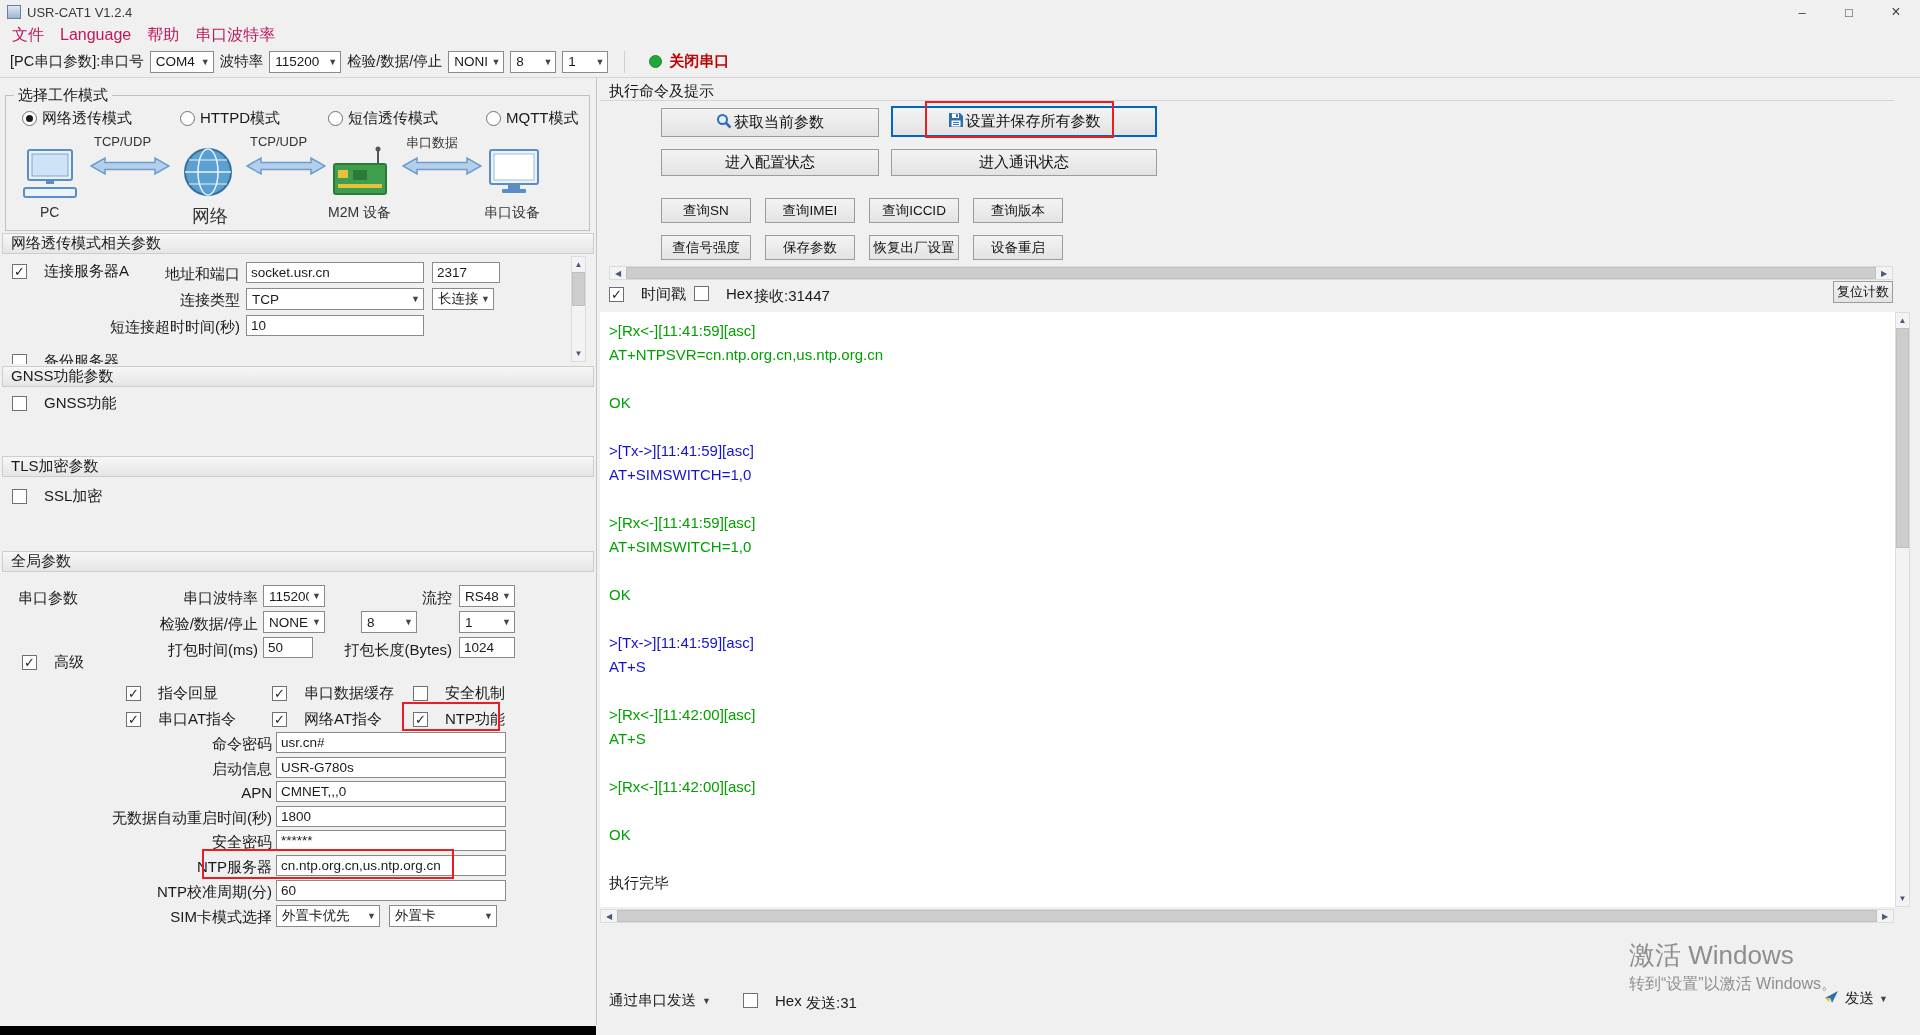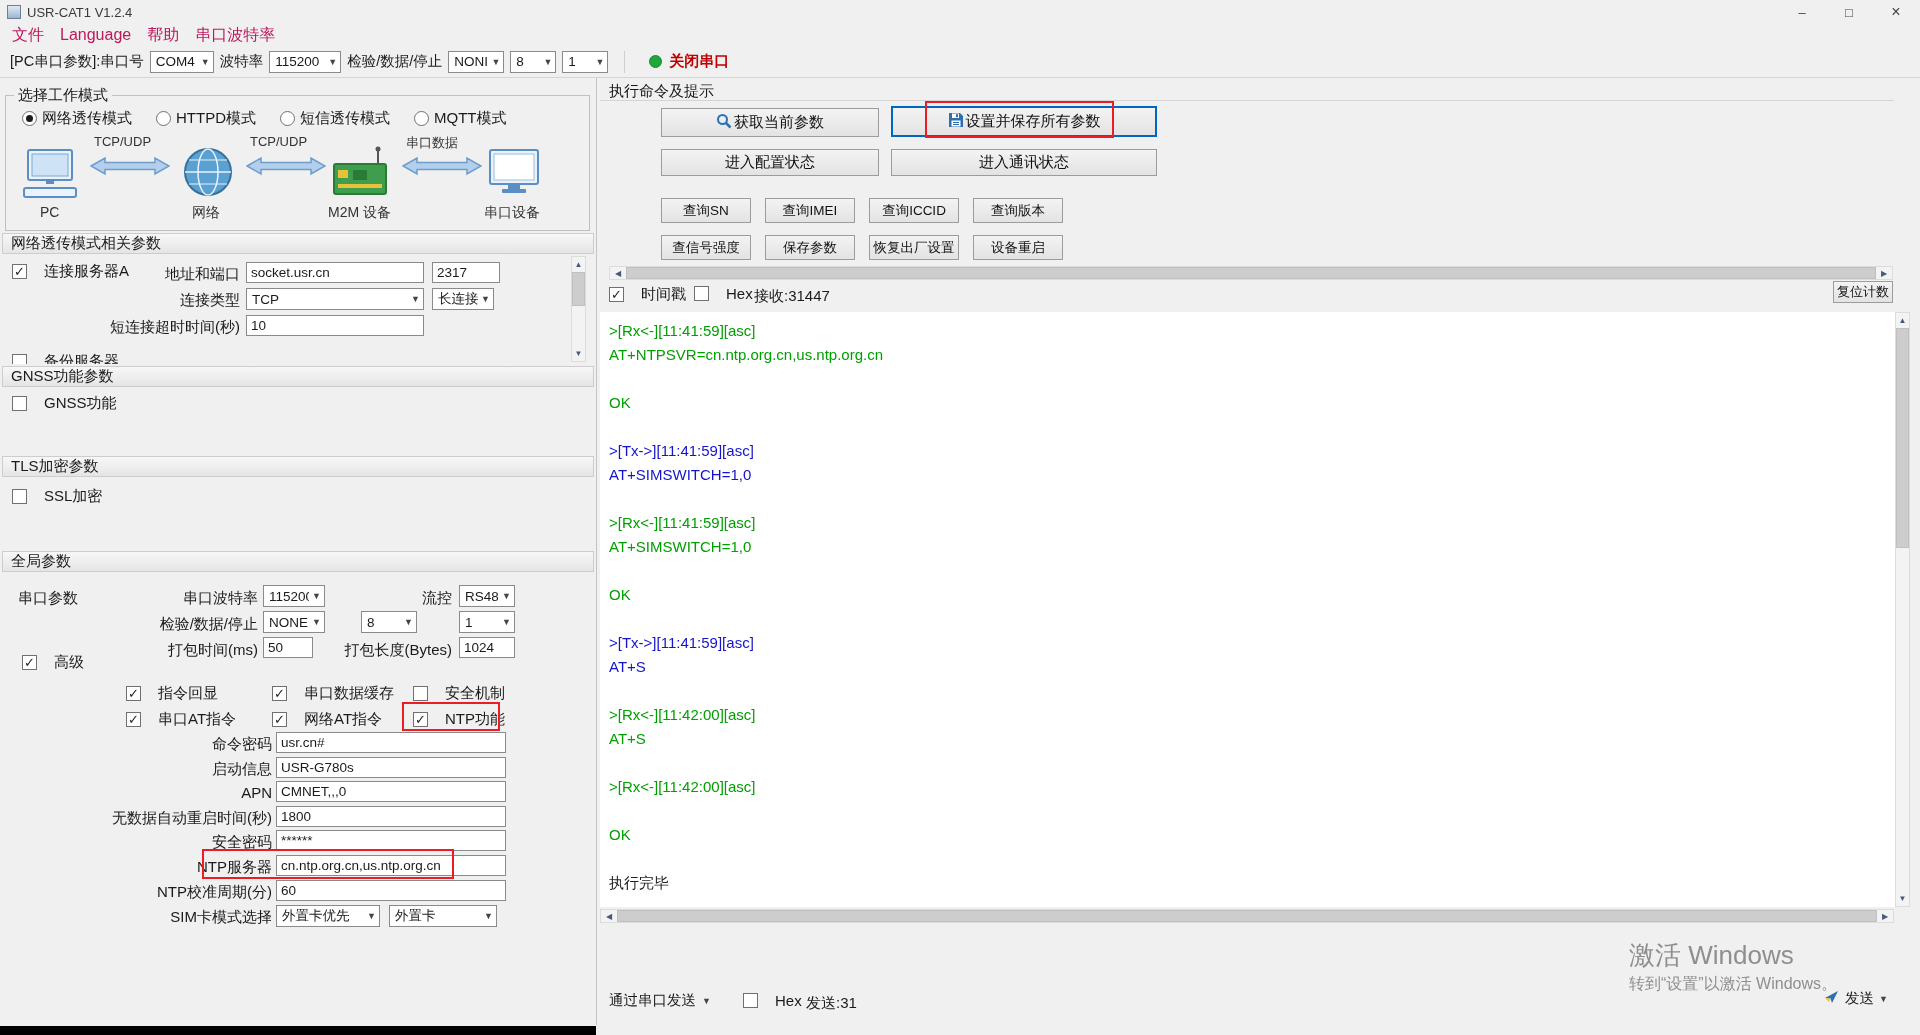--- a/index.html
+++ b/index.html
@@ -114,21 +114,21 @@
     <div class="closeport">
       <span class="gdot"></span>
       <span>关闭串口</span>
     </div>
   </div>
   <div class="hline" style="left:0;top:77px;width:1920px"></div>
   <div class="vline" style="left:596px;top:78px;height:947px"></div>
 
   <div class="groupbox" style="left:5px;top:95px;width:585px;height:136px">
     <span class="gb-title">选择工作模式</span>
-    <div style="position:absolute;left:16px;top:13px;display:flex;gap:24px">
+    <div style="position:absolute;left:16px;top:13px;display:flex;gap:48px">
       <span class="ritem">
           <span class="radio" data-checked="true"></span>
           <span>网络透传模式</span>
         </span>
       <span class="ritem">
           <span class="radio" data-checked="false"></span>
           <span>HTTPD模式</span>
         </span>
       <span class="ritem">
           <span class="radio" data-checked="false"></span>
@@ -173,21 +173,21 @@
     <span style="position:absolute;left:396px;top:60px"><svg width="80" height="20" viewBox="0 0 80 20">
           <polygon points="1,10 15,2 15,6.5 65,6.5 65,2 79,10 65,18 65,13.5 15,13.5 15,18" fill="#b3cfec" stroke="#6f9dcb" stroke-width="1.5"></polygon>
         </svg></span>
     <span style="position:absolute;left:482px;top:52px"><svg width="52" height="50" viewBox="0 0 52 50">
           <rect x="2" y="2" width="48" height="34" rx="2" fill="#eaf2fb" stroke="#5b8ec4" stroke-width="2"></rect>
           <rect x="6" y="6" width="40" height="26" fill="#ffffff" stroke="#9dbcdc"></rect>
           <rect x="20" y="36" width="12" height="5" fill="#5b8ec4"></rect>
           <rect x="14" y="41" width="24" height="4" rx="1" fill="#5b8ec4"></rect>
         </svg></span>
     <span class="dlabel" style="left:34px;top:108px;font-size:14px">PC</span>
-    <span class="dlabel" style="left:186px;top:108px;font-size:14px">网络</span>
+    <span class="dlabel" style="left:186px;top:108px;font-size:18px">网络</span>
     <span class="dlabel" style="left:322px;top:108px;font-size:14px">M2M 设备</span>
     <span class="dlabel" style="left:478px;top:108px;font-size:14px">串口设备</span>
   </div>
 
   <div class="sech" style="top:233px">
       <span>网络透传模式相关参数</span>
     </div>
   <div style="position:absolute;left:2px;top:254px;width:592px;height:110px;overflow:hidden">
     <span class="cbitem" style="left:10px;top:8px">
         <span class="cb" data-checked="true"></span>

